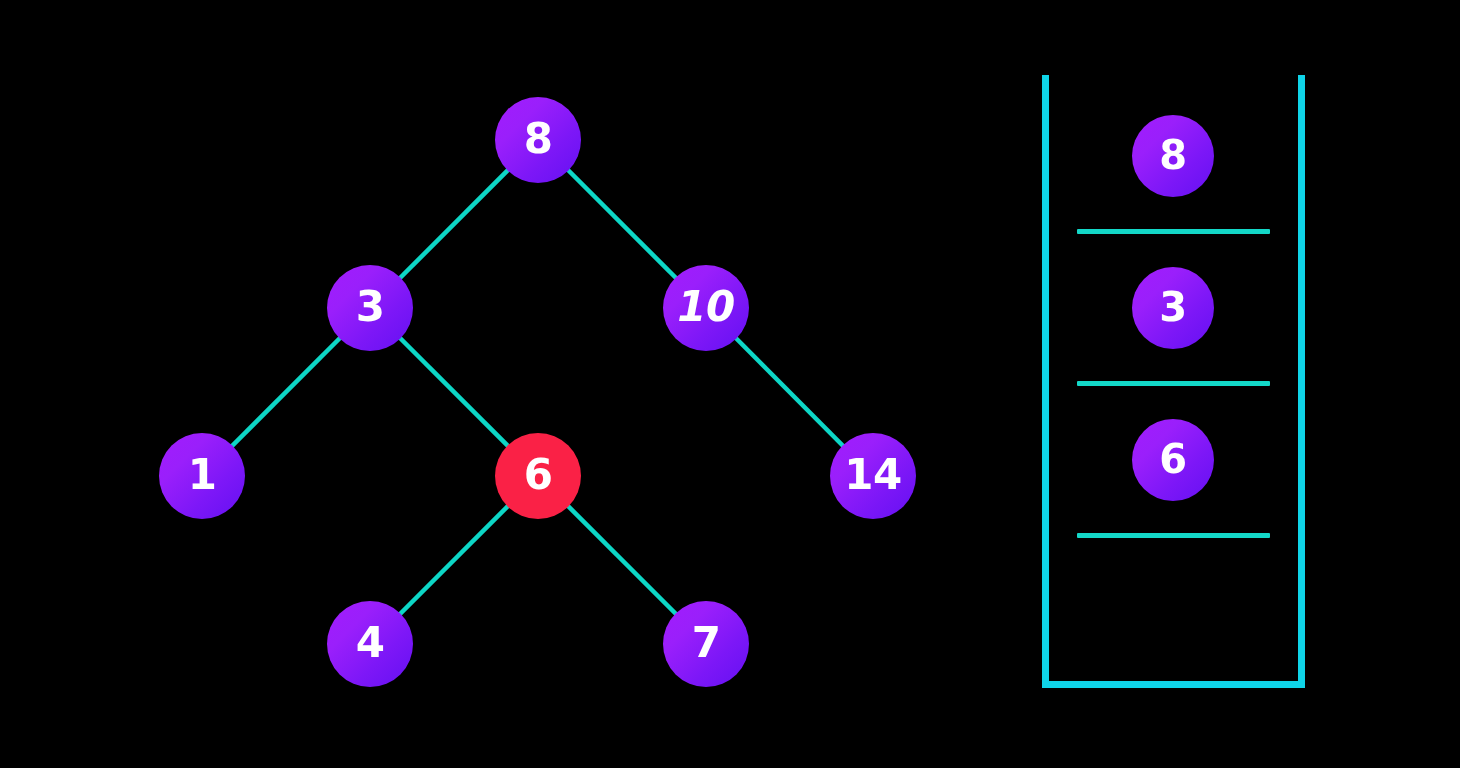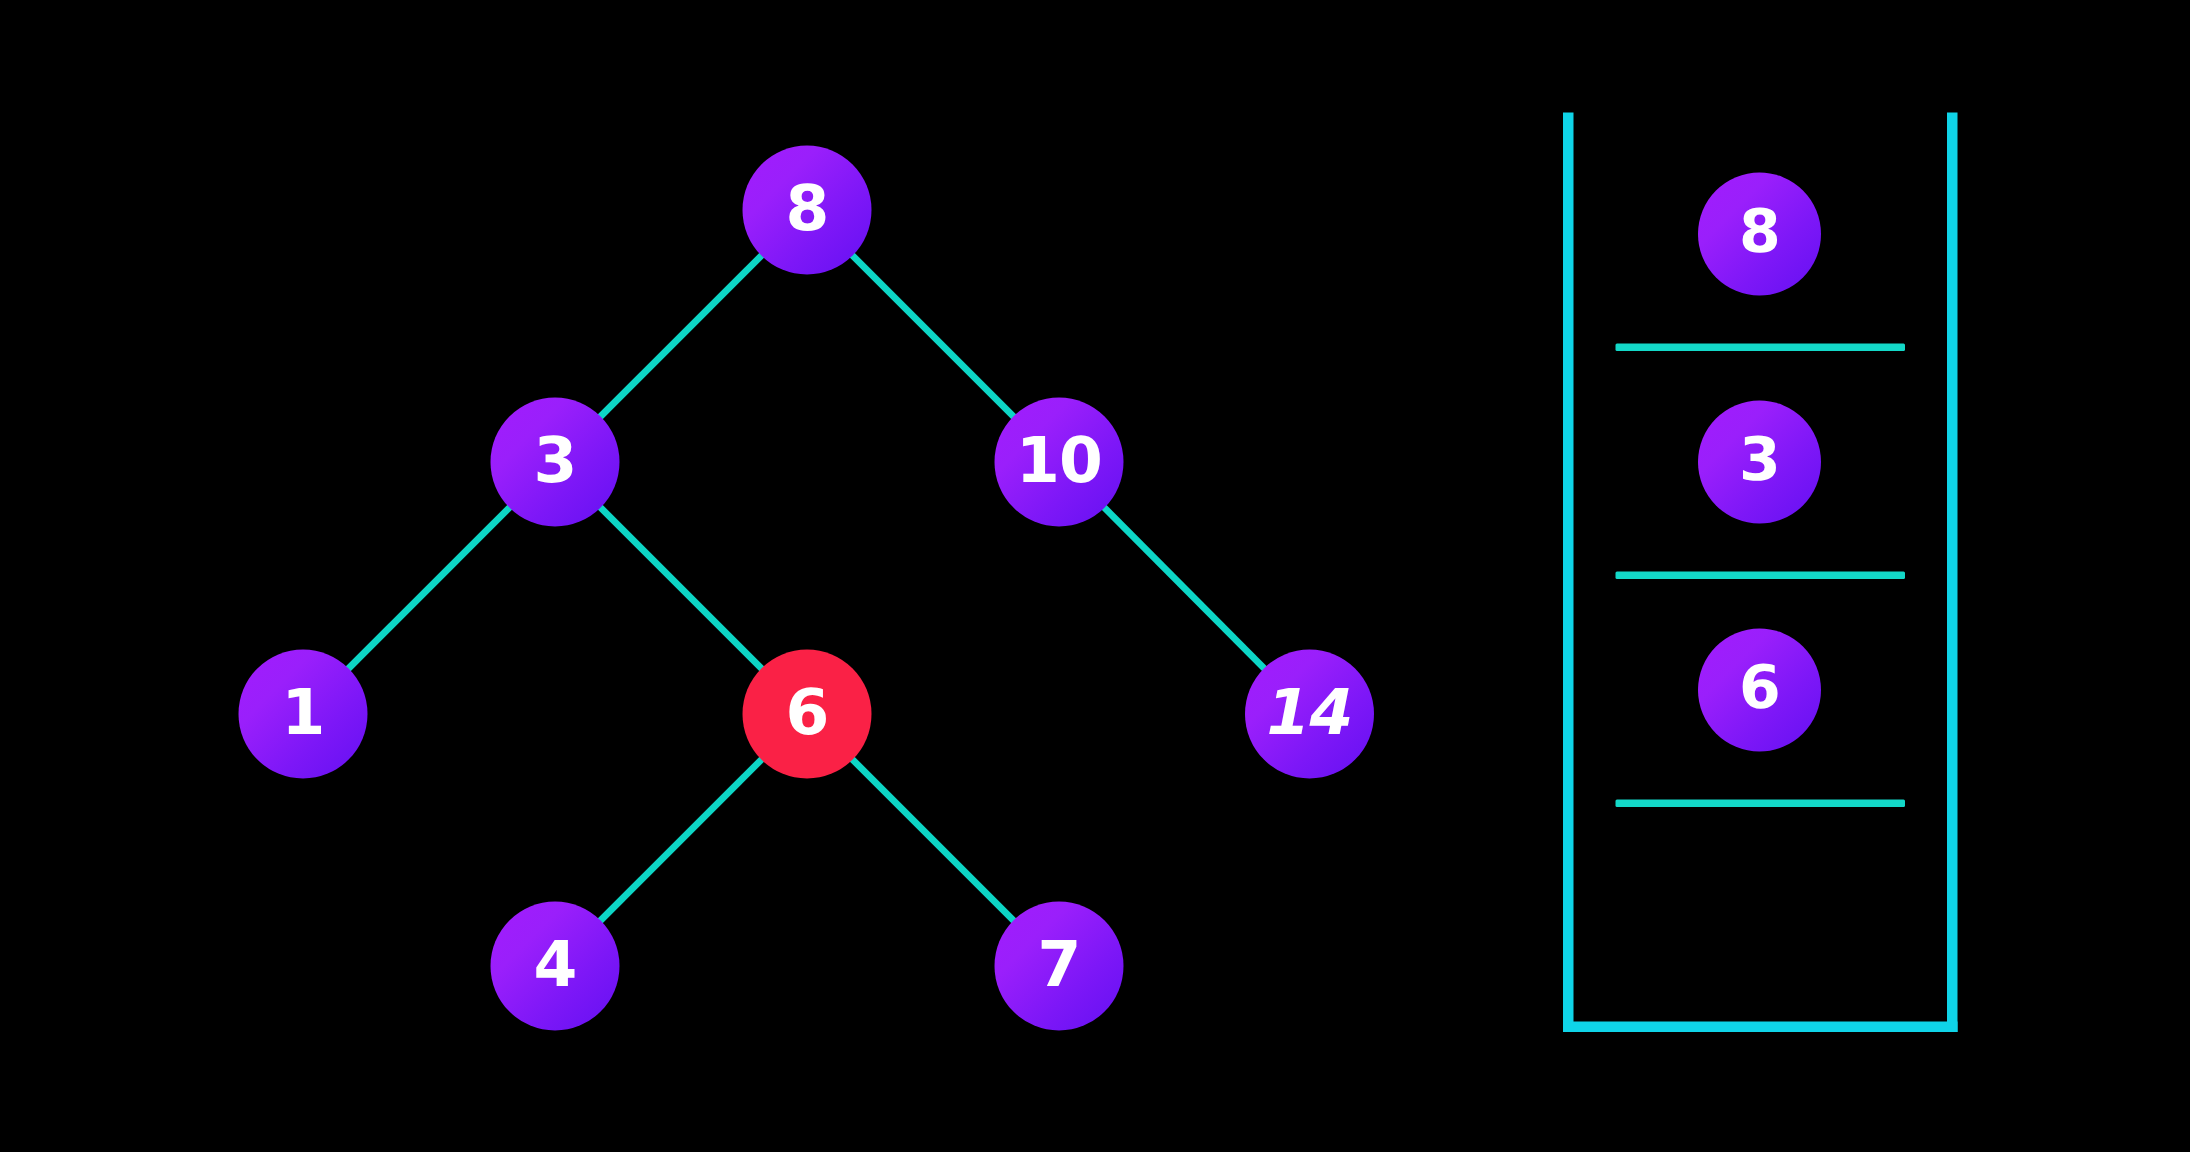--- a/index.html
+++ b/index.html
@@ -132,30 +132,30 @@
         <line x1="538" y1="476" x2="706" y2="644" stroke="#0dd6c6" stroke-width="4.5" stroke-linecap="butt"></line>
       </svg>
 
     <div id="tree-nodes">
         <div class="node tree-node default" style="left: 495px; top: 97px;">
           <span class="node-label">8</span>
         </div>
         <div class="node tree-node default" style="left: 327px; top: 265px;">
           <span class="node-label">3</span>
         </div>
-        <div class="node tree-node default" style="left: 663px; top: 265px;">
+        <div class="node tree-node default" style="left: 663px; top: 265px; font-style: italic;">
           <span class="node-label">10</span>
         </div>
         <div class="node tree-node default" style="left: 159px; top: 433px;">
           <span class="node-label">1</span>
         </div>
         <div class="node tree-node highlight" style="left: 495px; top: 433px;">
           <span class="node-label">6</span>
         </div>
-        <div class="node tree-node default" style="left: 830px; top: 433px; font-style: italic;">
+        <div class="node tree-node default" style="left: 830px; top: 433px;">
           <span class="node-label">14</span>
         </div>
         <div class="node tree-node default" style="left: 327px; top: 601px;">
           <span class="node-label">4</span>
         </div>
         <div class="node tree-node default" style="left: 663px; top: 601px;">
           <span class="node-label">7</span>
         </div>
       </div>
 

